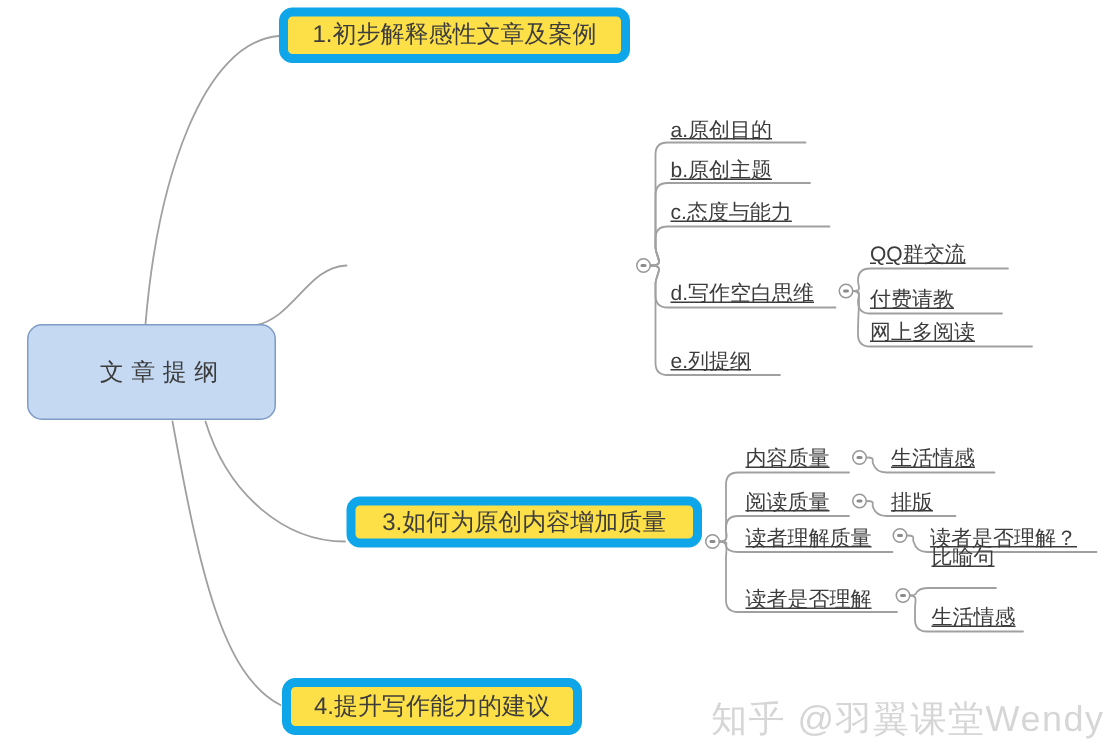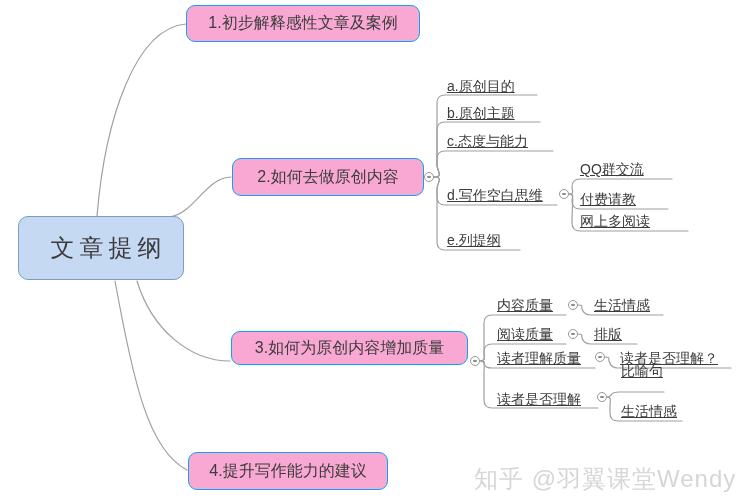--- a/index.html
+++ b/index.html
@@ -4,26 +4,26 @@
 <style>
   html,body{margin:0;padding:0;background:#fff;}
   #stage{
     position:relative;width:737px;height:500px;background:#ffffff;
     font-family:"Liberation Sans","DejaVu Sans",sans-serif;
     color:#3c3c3c;overflow:hidden;
   }
   #wires{position:absolute;left:0;top:0;width:737px;height:500px;}
   .box{
     position:absolute;display:flex;align-items:center;justify-content:center;
-    background:#f9a8d4;border:1px solid #0ea5e9;border-radius:9px;
+    background:#fde047;border:6px solid #0ea5e9;border-radius:9px;
     font-size:16px;color:#3c3c3c;box-sizing:border-box;white-space:nowrap;
   }
   .box.root{
     background:#c5d9f3;border:1.5px solid #7e9cc4;border-radius:10px;
-    font-size:24px;letter-spacing:5px;padding-left:15px;
+    font-size:16px;letter-spacing:5px;padding-left:15px;
   }
   .lbl{
     position:absolute;font-size:14px;color:#3c3c3c;white-space:nowrap;
     line-height:18px;
     text-decoration:underline;
   }
   .toggle{
     position:absolute;width:10px;height:10px;border:1px solid #979797;
     border-radius:50%;background:#fff;box-sizing:border-box;
   }
@@ -66,21 +66,20 @@
     <path d="M 578 305 C 584 305 581 307 582 309 Q 584 315 591 315 L 663 315"></path>
     <path d="M 578 334 C 584 334 581 336 582 338 Q 584 344 591 344 L 637 344"></path>
     <path d="M 605 357 C 611 357 608 359 609 361 Q 611 368 618 368 L 731 368"></path>
     <path d="M 607 397 C 612 397 610 395 612 394 Q 614 392 619 392 L 664 392"></path>
     <path d="M 607 397 C 612 397 610 401 610 406 L 610 413 Q 610 421 618 421 L 682 421"></path>
   </svg>
 
   <div class="box root" style="left:18px;top:216px;width:166px;height:64px">文章提纲</div>
 
   <div class="box" style="left:186px;top:5px;width:234px;height:37px">1.初步解释感性文章及案例</div>
-  <div class="box" style="left:232px;top:158px;width:192px;height:38px">2.如何去做原创内容</div>
   <div class="box" style="left:231px;top:331px;width:237px;height:34px">3.如何为原创内容增加质量</div>
   <div class="box" style="left:188px;top:452px;width:200px;height:38px">4.提升写作能力的建议</div>
 
   <div class="lbl" style="left:447px;top:77px">a.原创目的</div>
   <div class="lbl" style="left:447px;top:104px">b.原创主题</div>
   <div class="lbl" style="left:447px;top:132px">c.态度与能力</div>
   <div class="lbl" style="left:447px;top:186px">d.写作空白思维</div>
   <div class="lbl" style="left:447px;top:231px">e.列提纲</div>
 
   <div class="lbl" style="left:580px;top:160px">QQ群交流</div>

